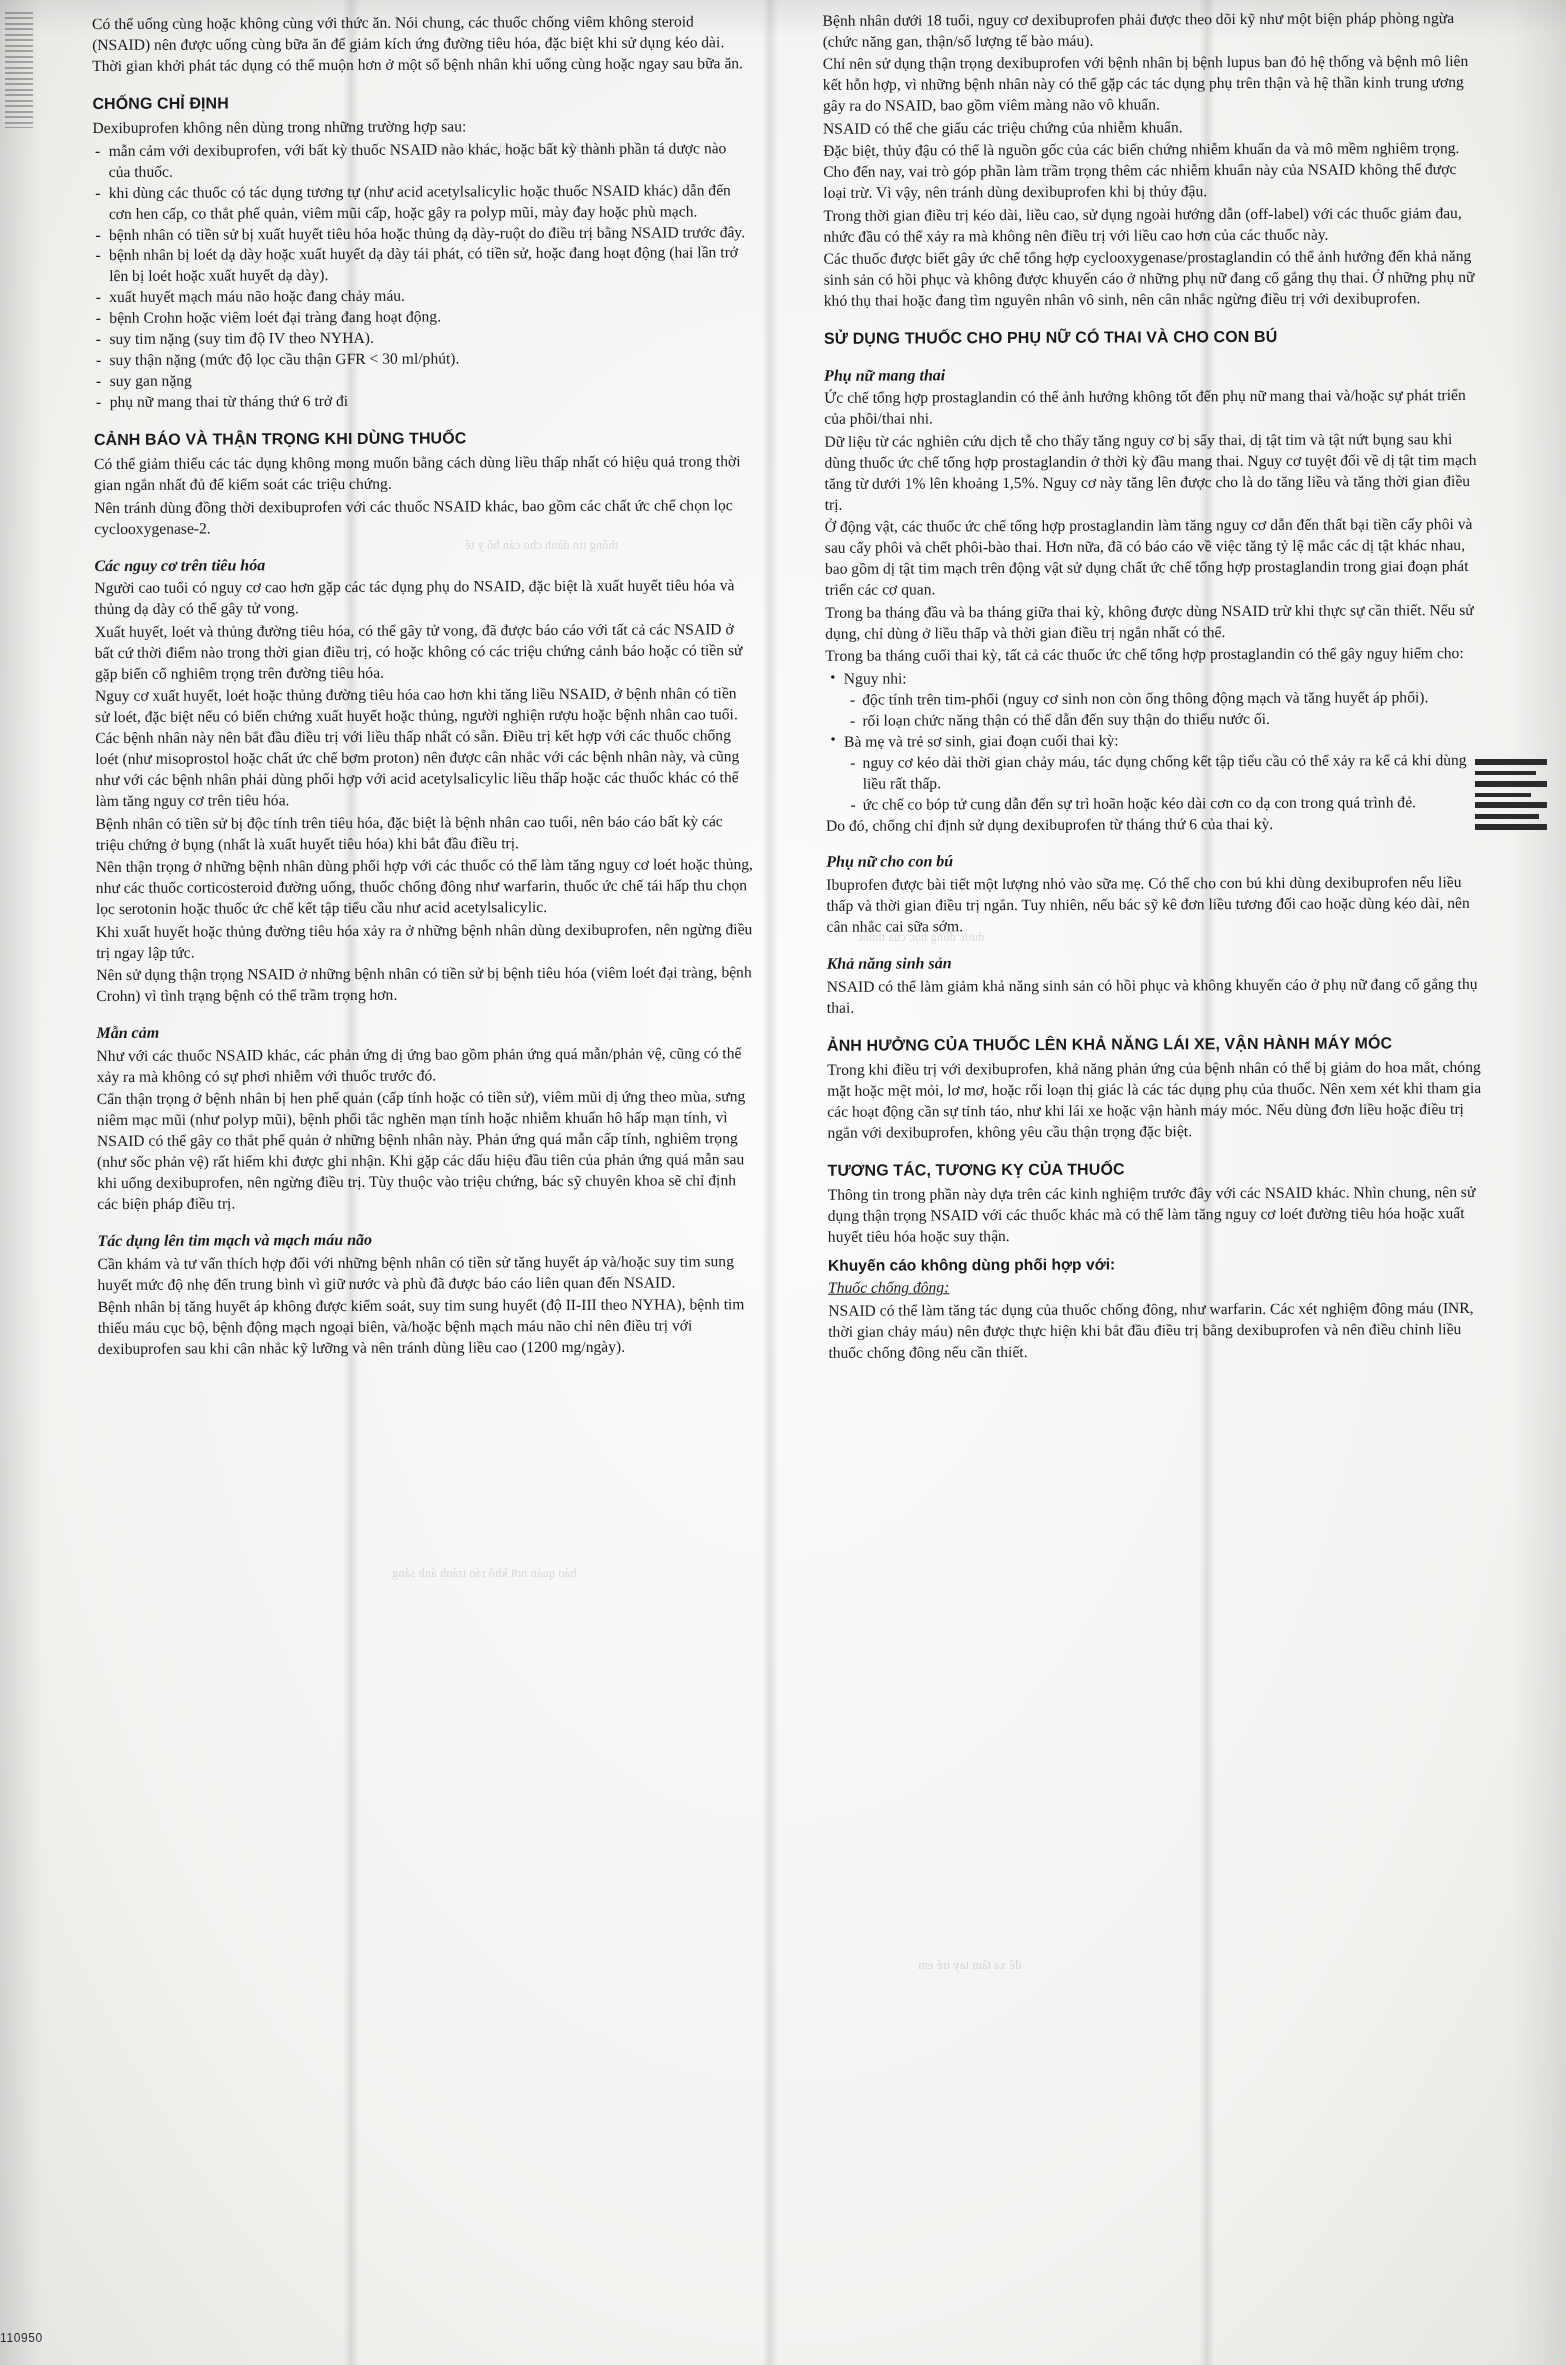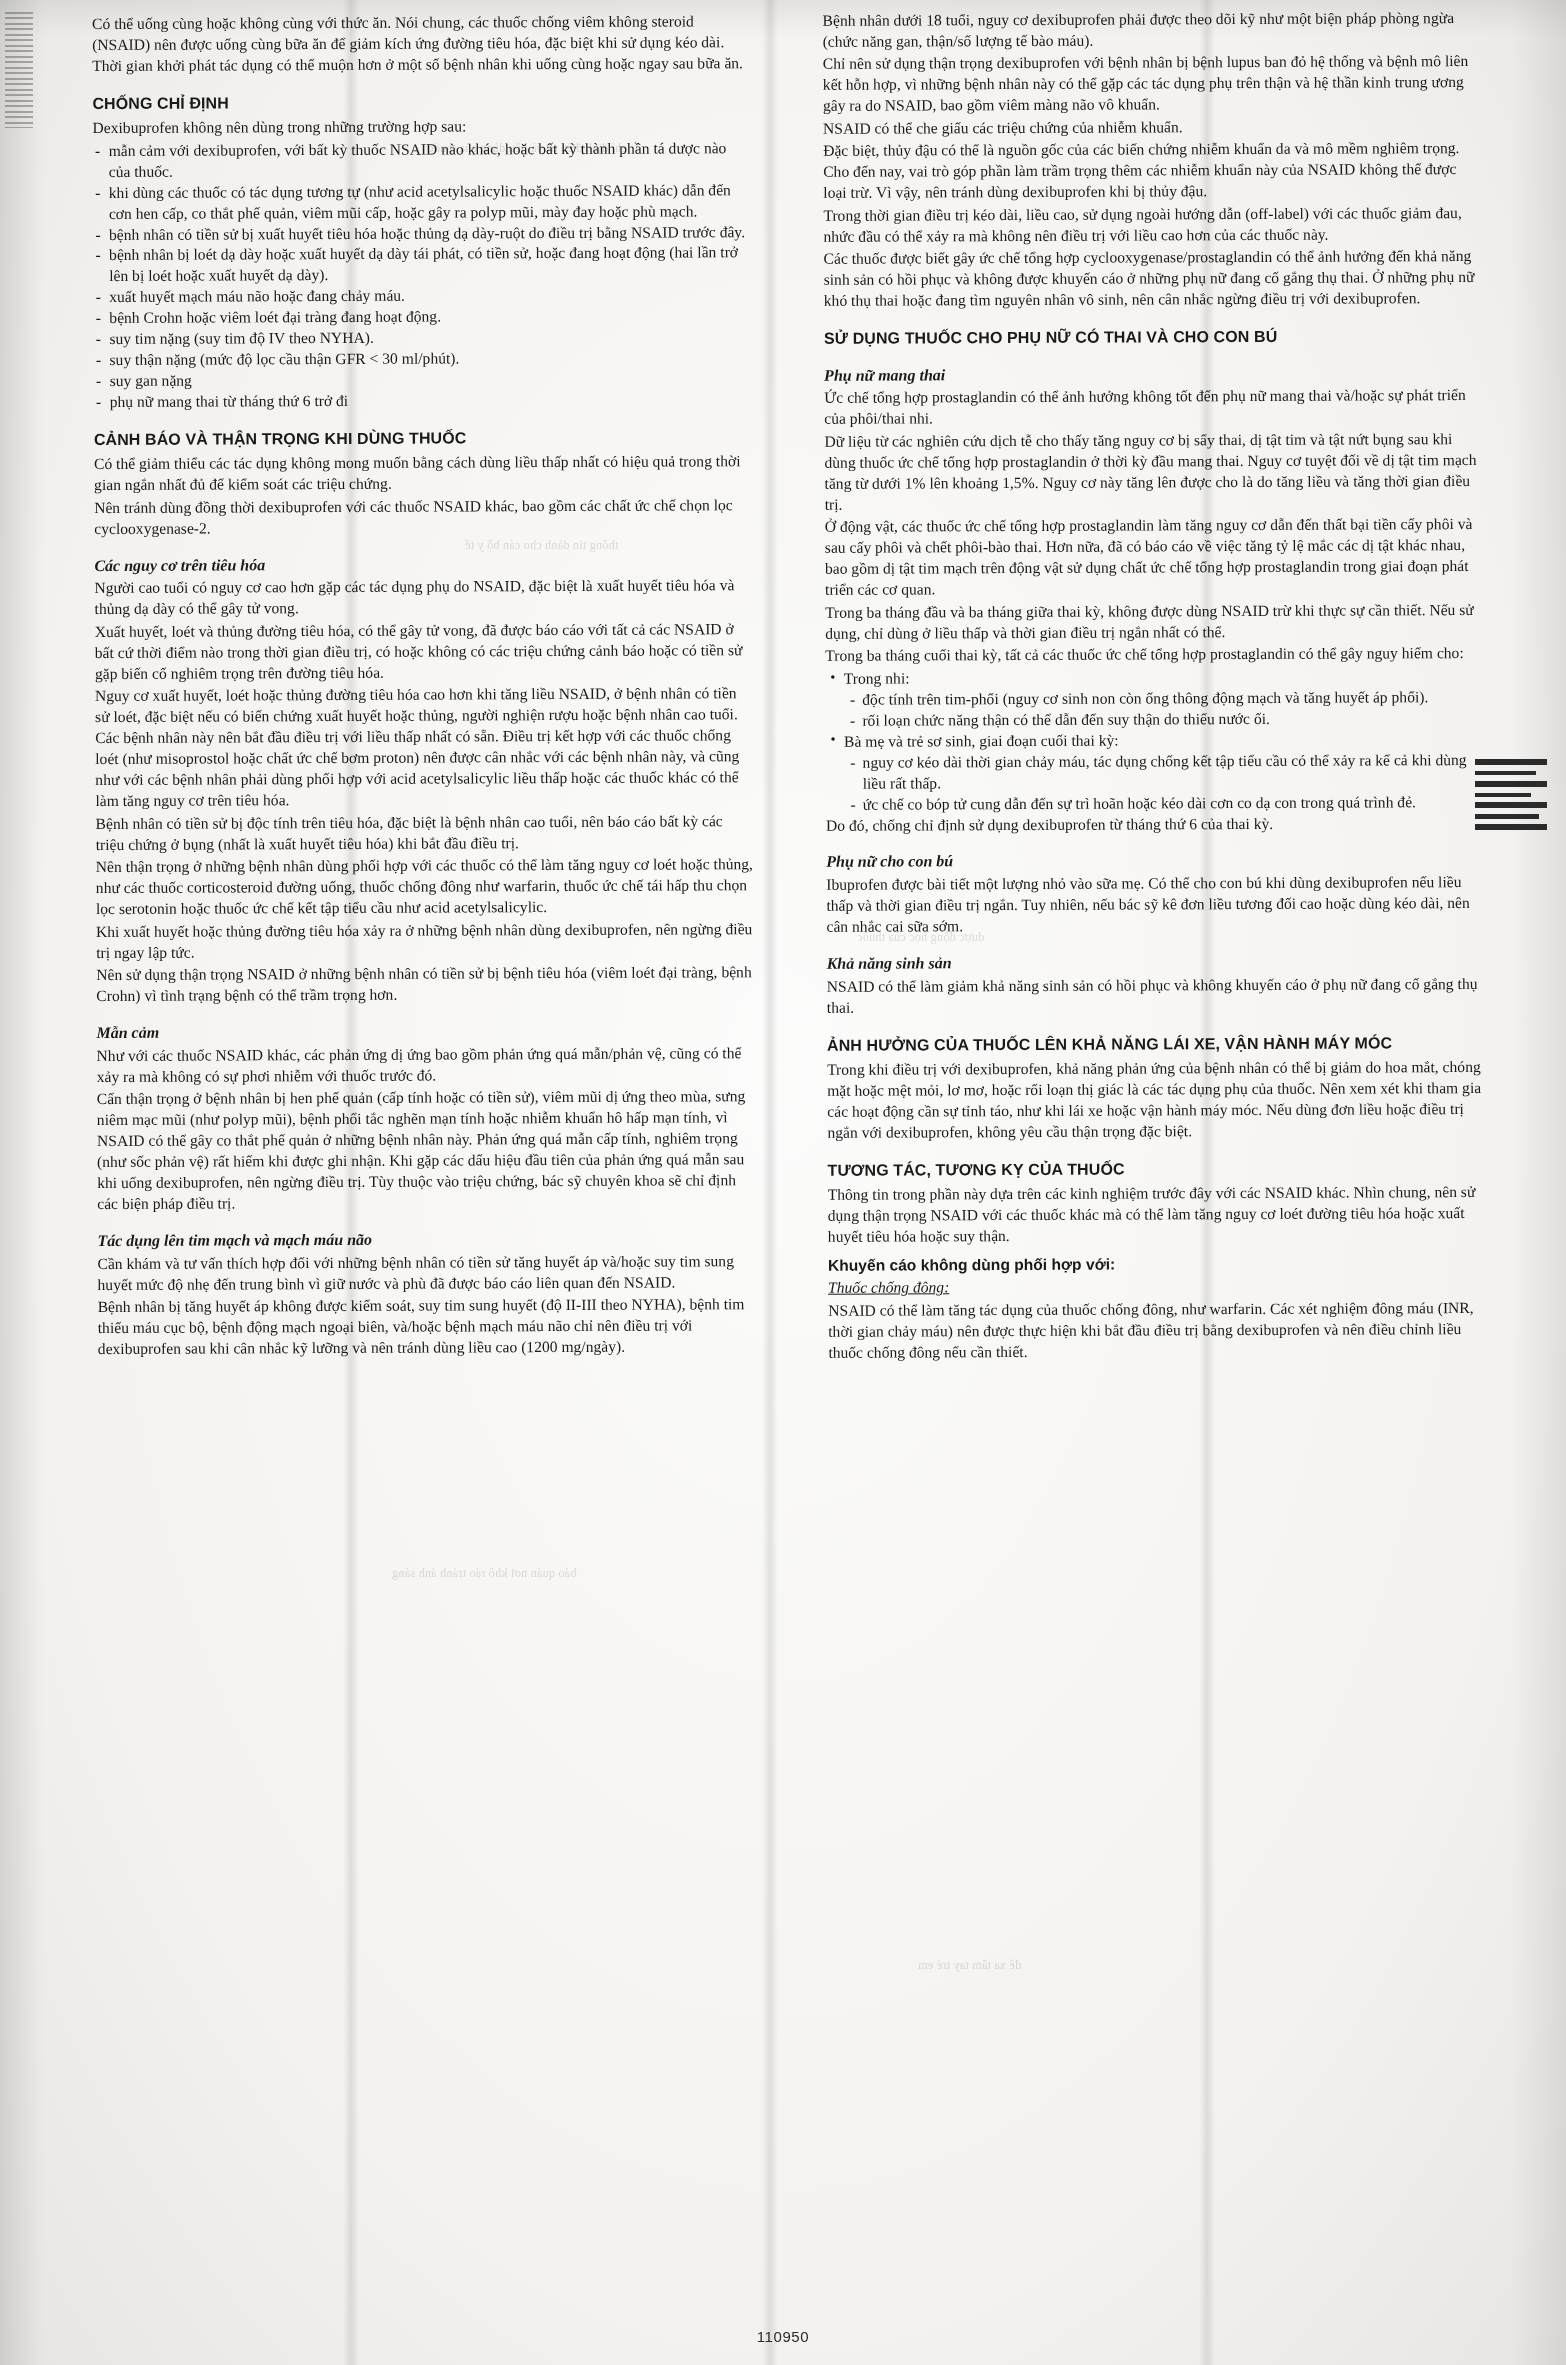--- a/index.html
+++ b/index.html
@@ -152,23 +152,23 @@
     content: "-";
     position: absolute;
     left: 6.1px;
     top: 0;
   }
   .footer-code {
     position: absolute;
     left: 0;
     right: 0;
     bottom: 21px;
-    text-align: center;
+    text-align: left;
     font-family: "Liberation Sans", sans-serif;
-    font-size: 15px;
+    font-size: 12px;
     color: #2a2a2a;
     letter-spacing: 0.6px;
   }
   .skew {
     transform: rotate(-0.25deg);
     transform-origin: center top;
   }
 </style>
 </head>
 <body>
@@ -237,21 +237,21 @@
       <p>Trong thời gian điều trị kéo dài, liều cao, sử dụng ngoài hướng dẫn (off-label) với các thuốc giảm đau, nhức đầu có thể xảy ra mà không nên điều trị với liều cao hơn của các thuốc này.</p>
       <p>Các thuốc được biết gây ức chế tổng hợp cyclooxygenase/prostaglandin có thể ảnh hưởng đến khả năng sinh sản có hồi phục và không được khuyến cáo ở những phụ nữ đang cố gắng thụ thai. Ở những phụ nữ khó thụ thai hoặc đang tìm nguyên nhân vô sinh, nên cân nhắc ngừng điều trị với dexibuprofen.</p>
       <h2 class="sec">SỬ DỤNG THUỐC CHO PHỤ NỮ CÓ THAI VÀ CHO CON BÚ</h2>
       <h3 class="sub">Phụ nữ mang thai</h3>
       <p>Ức chế tổng hợp prostaglandin có thể ảnh hưởng không tốt đến phụ nữ mang thai và/hoặc sự phát triển của phôi/thai nhi.</p>
       <p>Dữ liệu từ các nghiên cứu dịch tễ cho thấy tăng nguy cơ bị sẩy thai, dị tật tim và tật nứt bụng sau khi dùng thuốc ức chế tổng hợp prostaglandin ở thời kỳ đầu mang thai. Nguy cơ tuyệt đối về dị tật tim mạch tăng từ dưới 1% lên khoảng 1,5%. Nguy cơ này tăng lên được cho là do tăng liều và tăng thời gian điều trị.</p>
       <p>Ở động vật, các thuốc ức chế tổng hợp prostaglandin làm tăng nguy cơ dẫn đến thất bại tiền cấy phôi và sau cấy phôi và chết phôi-bào thai. Hơn nữa, đã có báo cáo về việc tăng tỷ lệ mắc các dị tật khác nhau, bao gồm dị tật tim mạch trên động vật sử dụng chất ức chế tổng hợp prostaglandin trong giai đoạn phát triển các cơ quan.</p>
       <p>Trong ba tháng đầu và ba tháng giữa thai kỳ, không được dùng NSAID trừ khi thực sự cần thiết. Nếu sử dụng, chỉ dùng ở liều thấp và thời gian điều trị ngắn nhất có thể.</p>
       <p>Trong ba tháng cuối thai kỳ, tất cả các thuốc ức chế tổng hợp prostaglandin có thể gây nguy hiểm cho:</p>
       <ul class="bullets">
-        <li><span>Trong nhi:</span><ul class="subdash">
+        <li><span>Nguy nhi:</span><ul class="subdash">
             <li>độc tính trên tim-phổi (nguy cơ sinh non còn ống thông động mạch và tăng huyết áp phổi).</li>
             <li>rối loạn chức năng thận có thể dẫn đến suy thận do thiếu nước ối.</li>
           </ul></li>
         <li><span>Bà mẹ và trẻ sơ sinh, giai đoạn cuối thai kỳ:</span><ul class="subdash">
             <li>nguy cơ kéo dài thời gian chảy máu, tác dụng chống kết tập tiểu cầu có thể xảy ra kể cả khi dùng liều rất thấp.</li>
             <li>ức chế co bóp tử cung dẫn đến sự trì hoãn hoặc kéo dài cơn co dạ con trong quá trình đẻ.</li>
           </ul></li>
       </ul>
       <p>Do đó, chống chỉ định sử dụng dexibuprofen từ tháng thứ 6 của thai kỳ.</p>
       <h3 class="sub">Phụ nữ cho con bú</h3>

